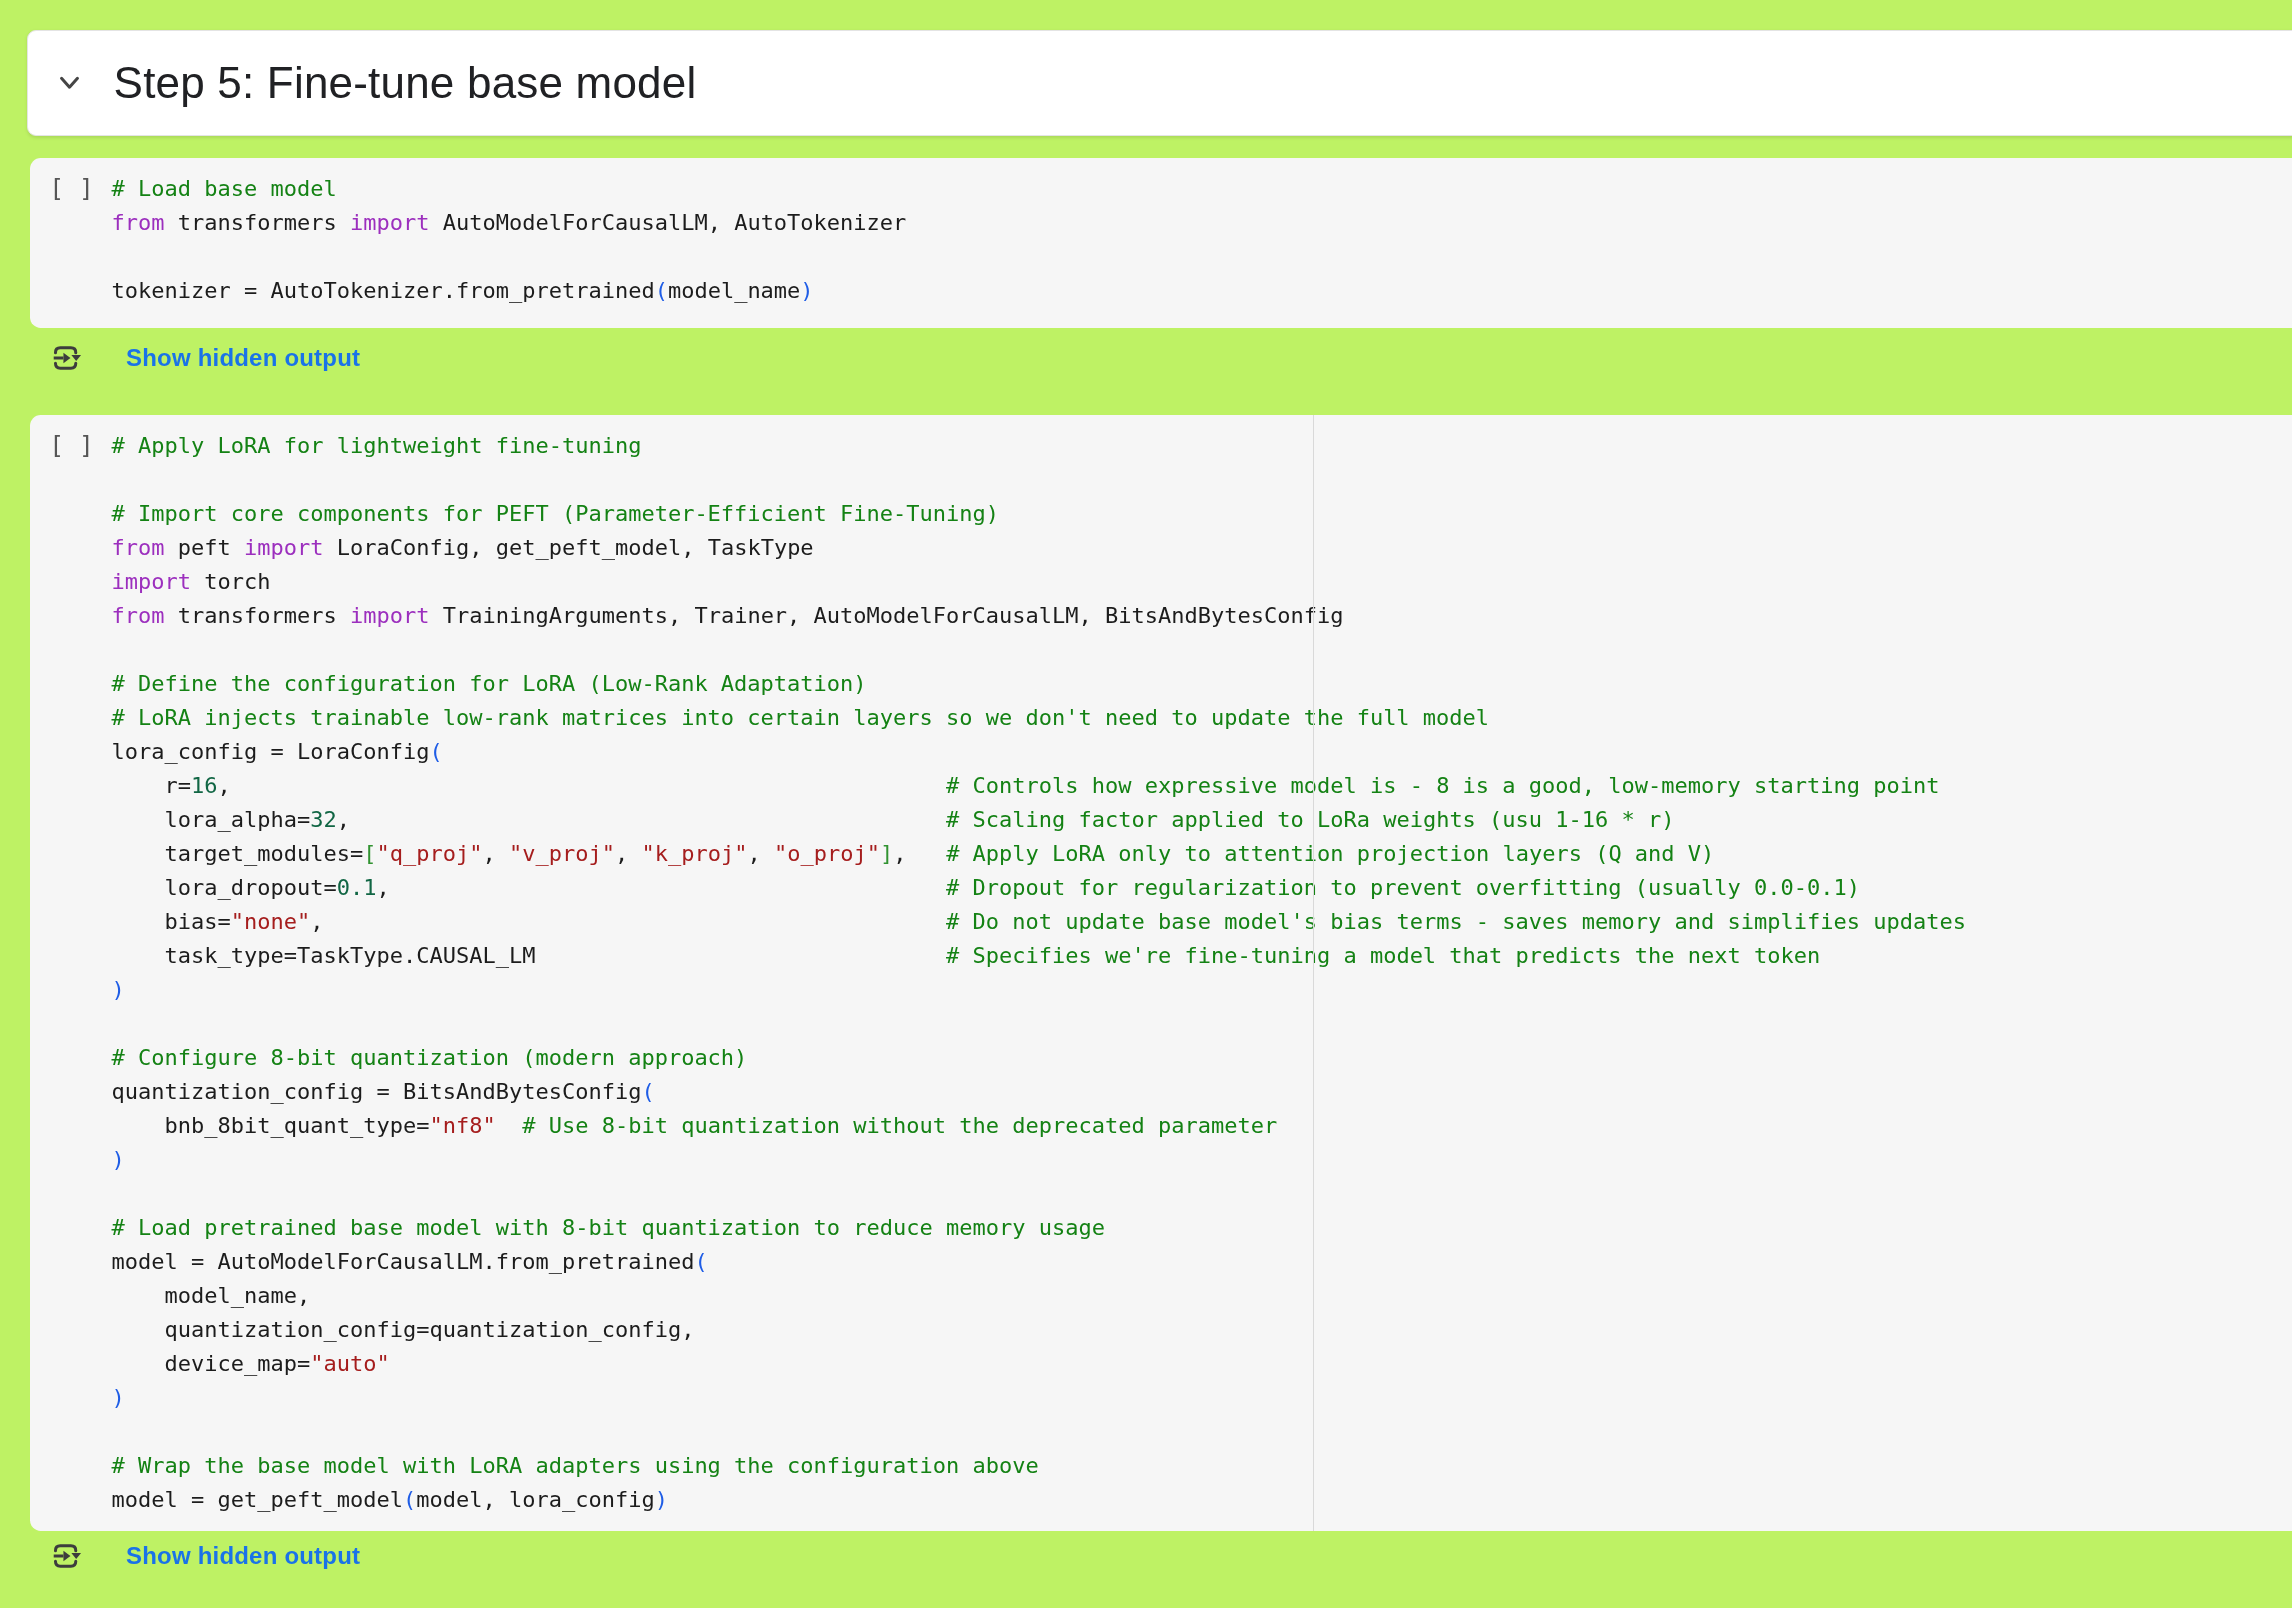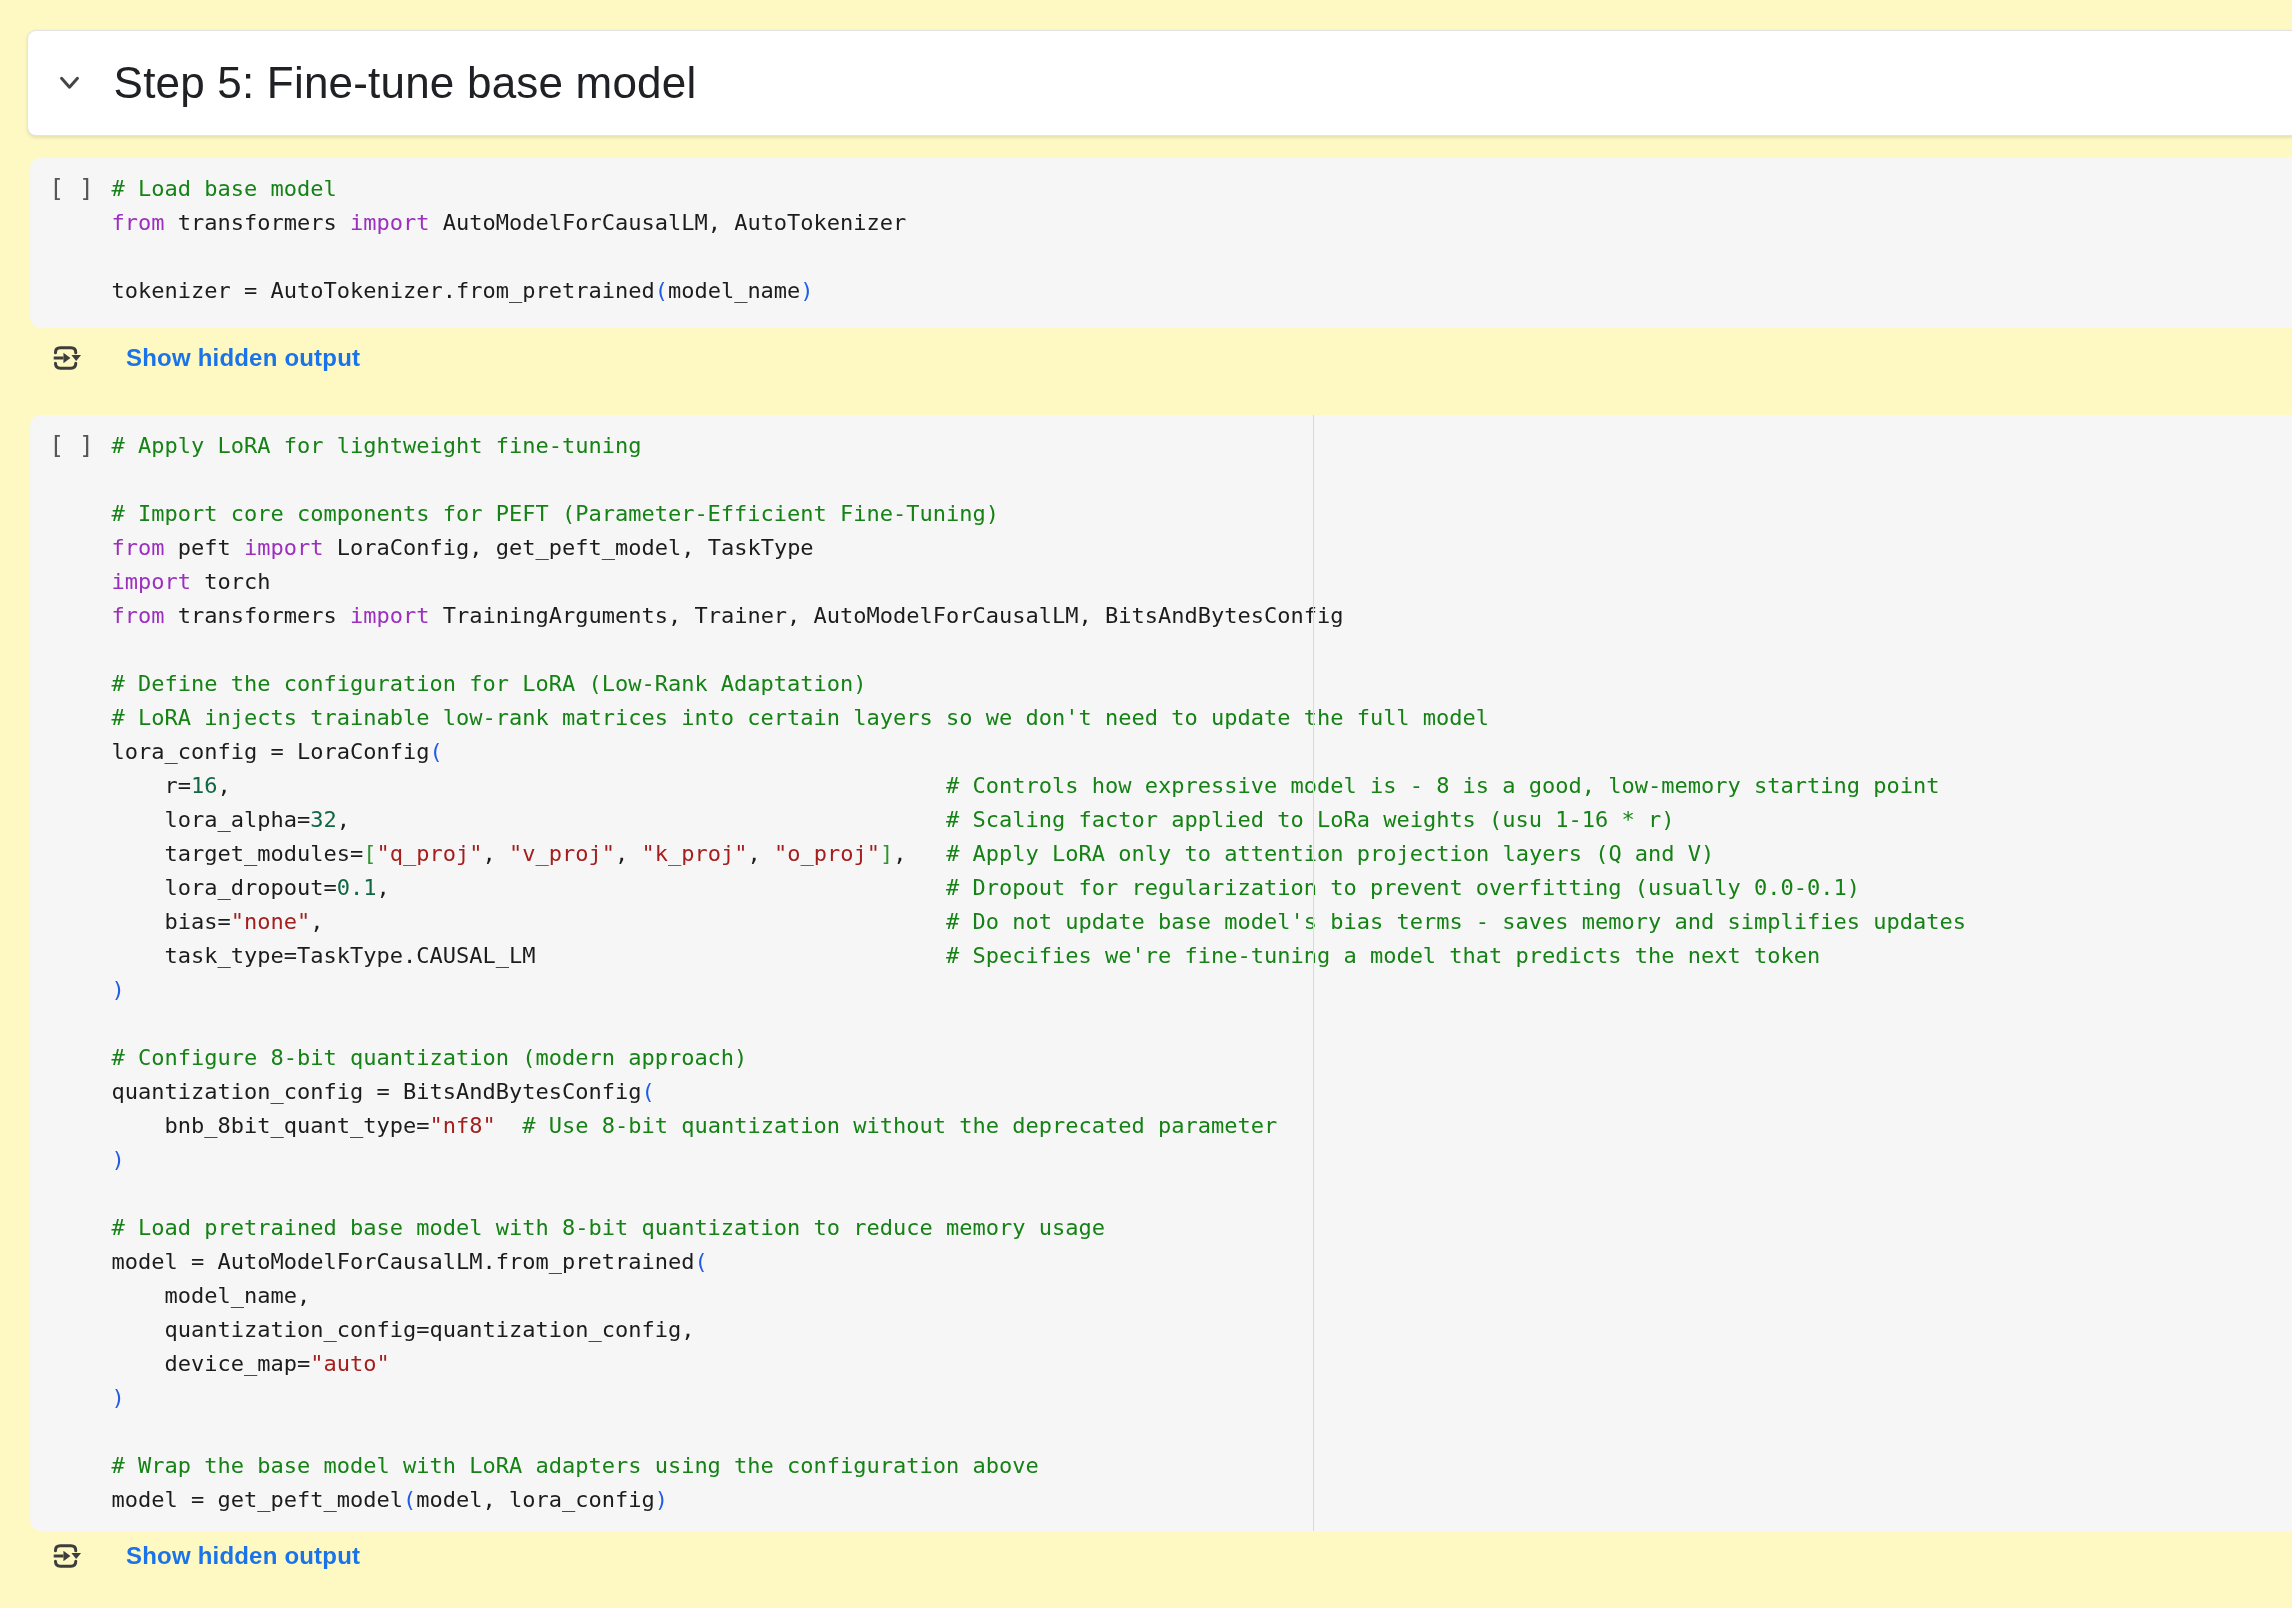--- a/index.html
+++ b/index.html
@@ -1,17 +1,17 @@
 <!DOCTYPE html>
 <html style="--c-link: #1a73e8; --c-plain: #1c1c1c; --c-comment: #148214; --c-keyword: #9c2fbe; --c-string: #a51d1d; --c-number: #116644; --c-paren: #1f5de6; --c-bracket: #319331; --c-cell_bg: #f6f6f6; --c-icon: #3d3d3d;font-size:14.3px"><head>
 <meta charset="utf-8">
 <style>
   html,body{margin:0;padding:0;background:#ffffff;}
   body{width:2293px;height:1608px;overflow:hidden;font-family:"Liberation Sans",sans-serif;}
-  .page{position:relative;width:2293px;height:1608px;background:#fef9c3;}
+  .page{position:relative;width:2293px;height:1608px;background:#bef264;}
 
   
   .header-card{
     position:absolute;left:27px;top:29.6px;width:2275px;height:106px;
     background:#fff;border:0.9px solid #e4e4e4;border-radius:9px;
     box-shadow:0 1.8px 3.6px rgba(0,0,0,.10);
     display:flex;align-items:center;padding-left:29.6px;box-sizing:border-box;
   }
   .chev{flex:0 0 auto;margin-right:33px;cursor:pointer;}
   .section-title{font-size:44px;font-weight:400;color:#202124;letter-spacing:0.2px;}

